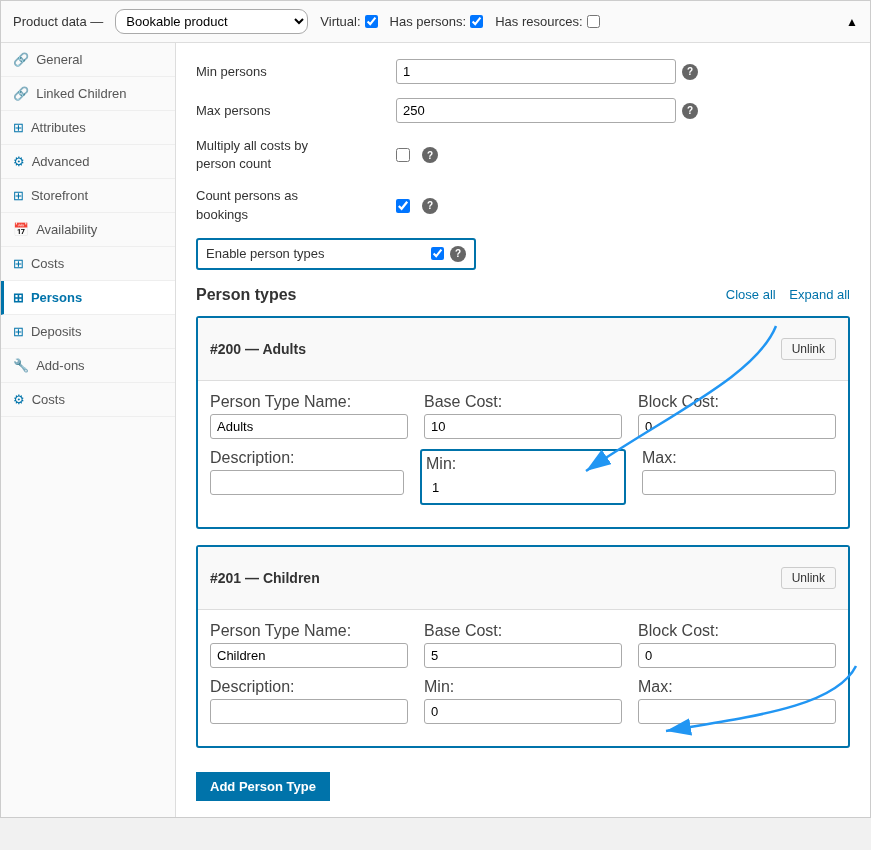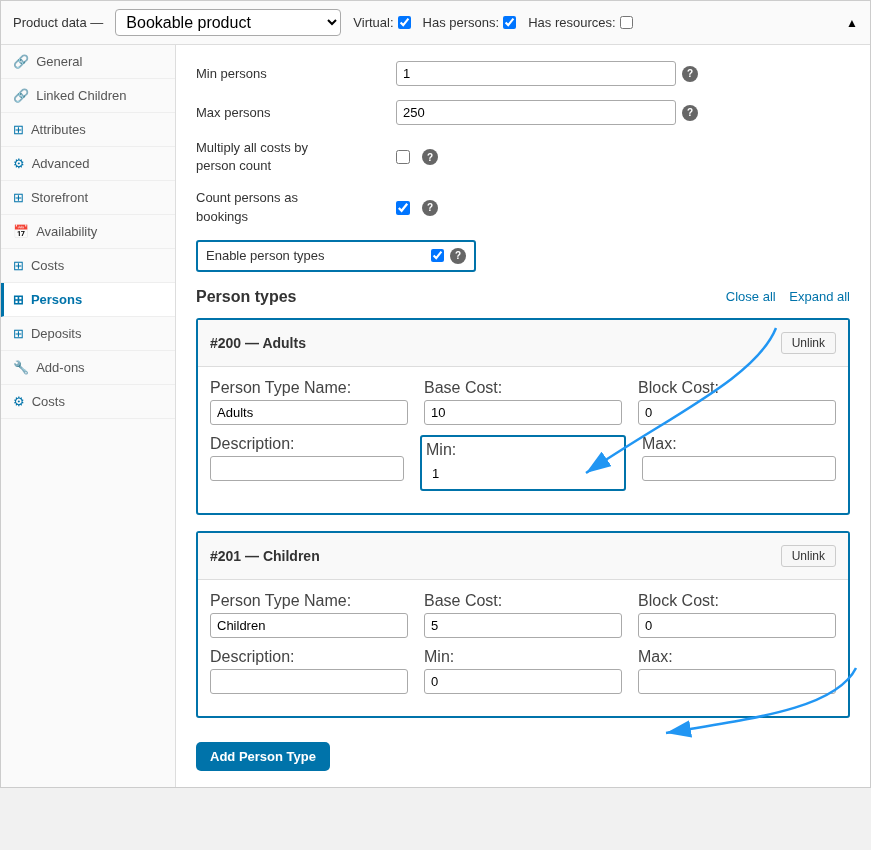--- a/index.html
+++ b/index.html
@@ -6,22 +6,22 @@
     body { font-family: -apple-system, BlinkMacSystemFont, "Segoe UI", Arial, sans-serif; font-size: 13px; background: #f1f1f1; color: #333; }
 
     .product-data-wrapper { background: #fff; border: 1px solid #ccc; }
 
     .product-data-header {
       display: flex; align-items: center; padding: 8px 12px; background: #fafafa;
       border-bottom: 1px solid #ddd; gap: 12px;
     }
     .product-data-header .title { font-weight: 400; font-size: 13px; text-align: right; }
     .product-data-header select {
-      padding: 3px 24px 3px 6px; border: 1px solid #aaa; border-radius: 4px;
-      font-size: 16px; background: #fff; appearance: auto;
+      padding: 3px 24px 3px 6px; border: 1px solid #aaa; border-radius: 9px;
+      font-size: 13px; background: #fff; appearance: auto;
     }
     .header-option { display: flex; align-items: center; gap: 4px; font-size: 13px; }
     .header-option input[type="checkbox"] { width: 13px; height: 13px; }
     .collapse-btn { margin-left: auto; background: none; border: none; cursor: pointer; font-size: 12px; }
 
     .product-data-body { display: flex; }
 
     
     .sidebar { width: 175px; border-right: 1px solid #ddd; background: #fafafa; flex-shrink: 0; }
     .sidebar ul { list-style: none; }
@@ -63,21 +63,21 @@
     }
     .person-types-header h3 { font-size: 16px; font-weight: 600; }
     .person-types-header .links a { color: #0073aa; text-decoration: none; font-size: 13px; margin-left: 10px; }
 
     
     .person-type-card {
       border: 2px solid #0073aa; border-radius: 3px; margin-bottom: 16px; background: #fff;
     }
     .person-type-card-header {
       display: flex; align-items: center; justify-content: space-between;
-      padding: 12px 12px; background: #f9f9f9; border-bottom: 1px solid #ddd;
+      padding: 20px 12px; background: #f9f9f9; border-bottom: 1px solid #ddd;
     }
     .person-type-card-header h4 { font-size: 14px; font-weight: 600; }
     .unlink-btn {
       padding: 3px 10px; background: #f7f7f7; border: 1px solid #ccc;
       border-radius: 3px; cursor: pointer; font-size: 12px; color: #333;
     }
 
     .person-type-fields { padding: 12px; }
     .field-row { display: flex; gap: 16px; margin-bottom: 10px; }
     .field-group { display: flex; flex-direction: column; flex: 1; }
@@ -85,21 +85,21 @@
     .field-group input[type="text"] {
       padding: 4px 6px; border: 1px solid #aaa; border-radius: 3px; font-size: 13px;
     }
     .field-group.highlight input[type="text"] {
       border: 2px solid #0073aa;
     }
 
     
     .add-person-type-btn {
       margin-top: 8px; padding: 7px 14px;
-      background: #0073aa; color: #fff; border: none; border-radius: 5px;
+      background: #0073aa; color: #fff; border: none; border-radius: 0;
       cursor: pointer; font-size: 13px; font-weight: 600;
     }
 
     
     svg.arrows { position: absolute; top: 0; left: 0; width: 100%; height: 100%; pointer-events: none; }
   </style>
 </head>
 <body>
 
 <div class="product-data-wrapper">

